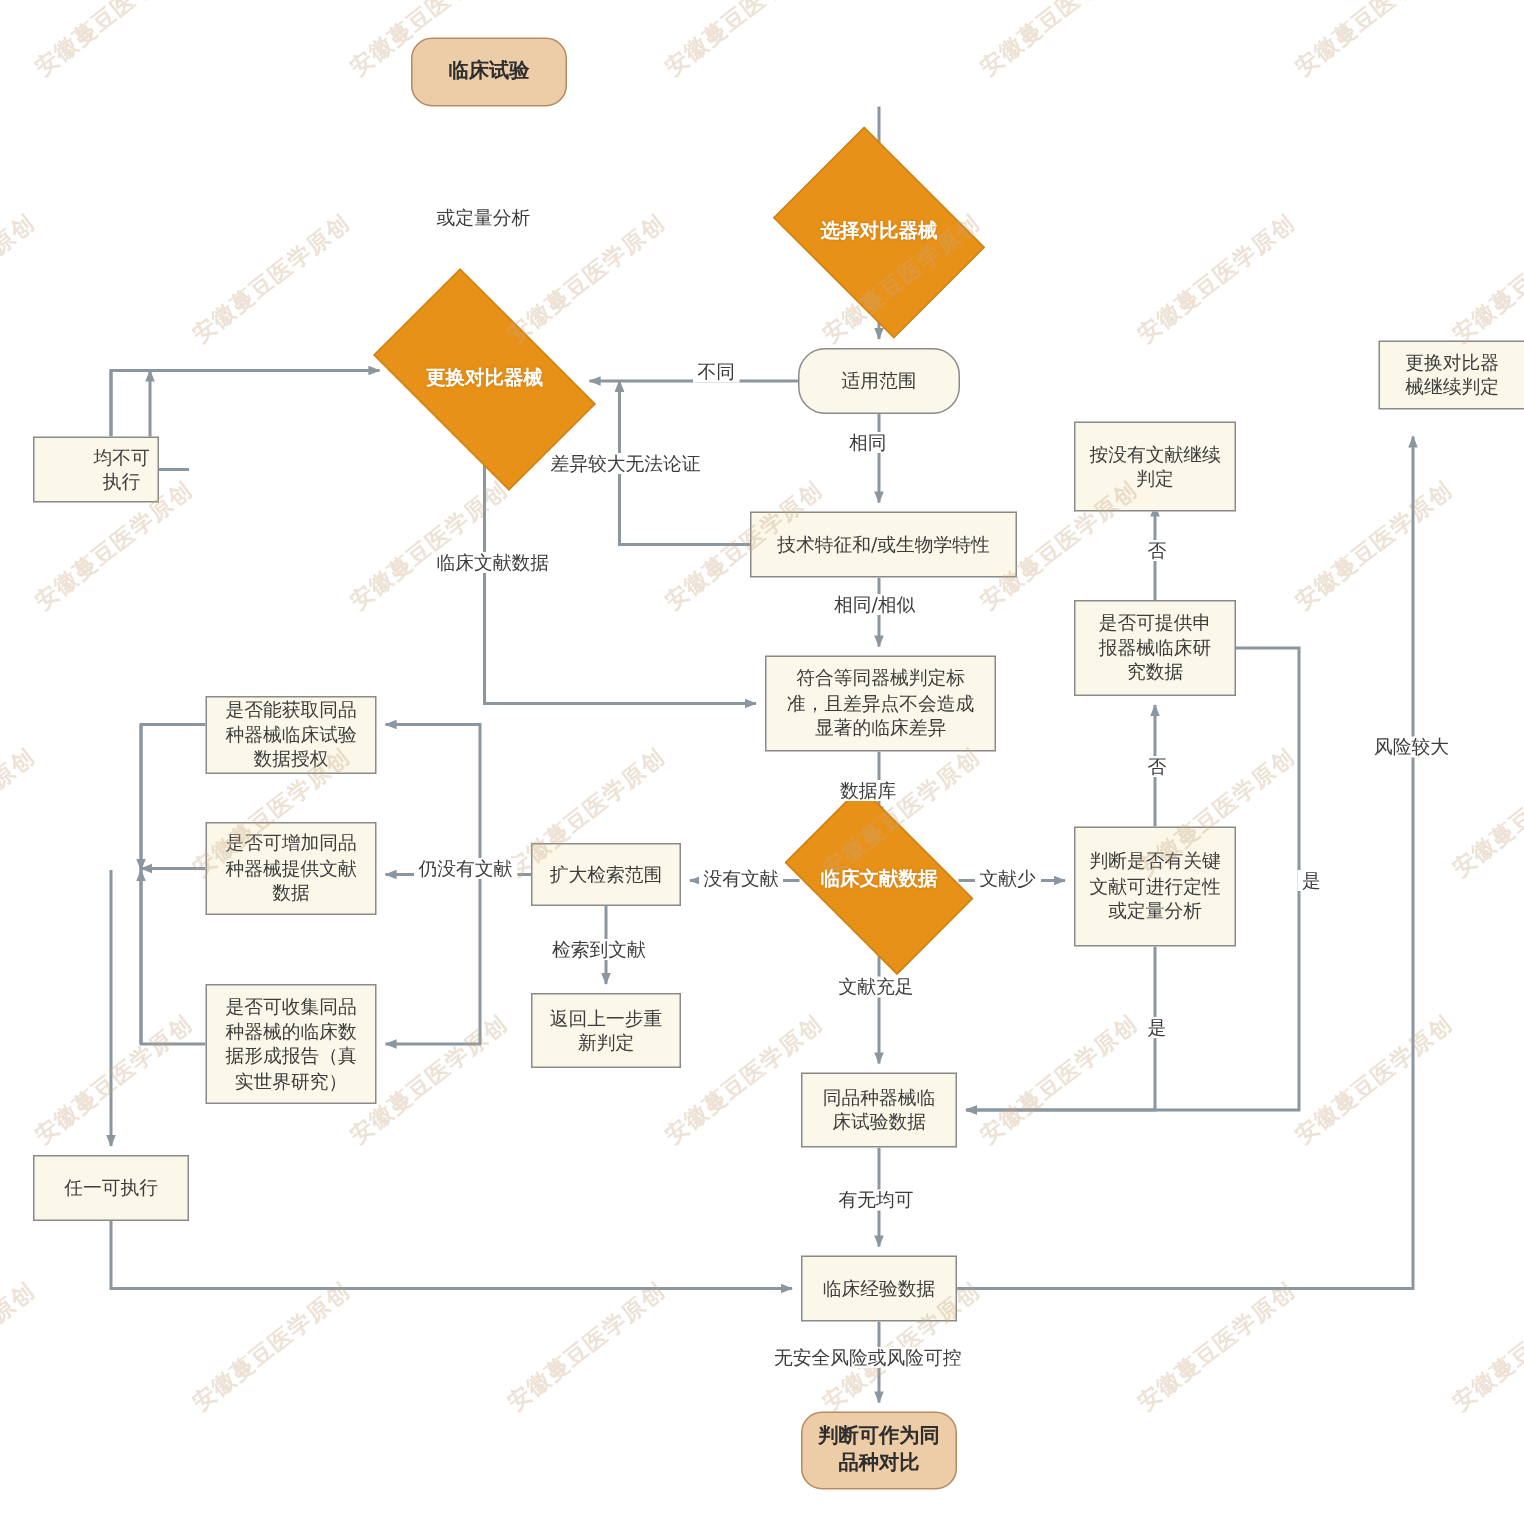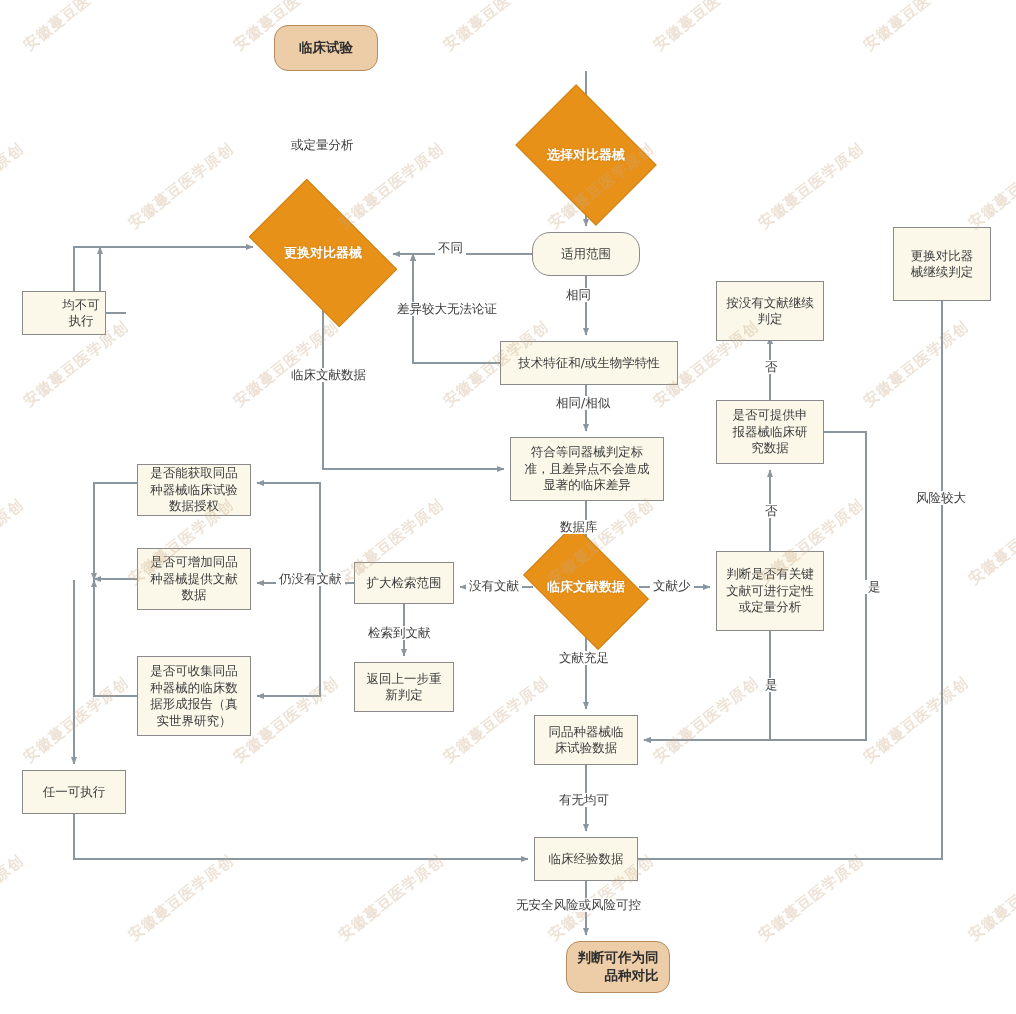--- a/index.html
+++ b/index.html
@@ -204,21 +204,21 @@
       <path d="M94,483 L94,696"></path>
     </g>
   </svg>
 
   <div id="nodes">
       <div class="node terminal" style="left: 274px; top: 25px; width: 104px; height: 46px;"><span>临床试验</span></div>
       <div class="node diamond" style="left: 529px; top: 112px; width: 114px; height: 86px;"><div class="dmshape"></div><span class="dmtext">选择对比器械</span></div>
       <div class="node diamond" style="left: 259px; top: 212px; width: 128px; height: 82px;"><div class="dmshape"></div><span class="dmtext">更换对比器械</span></div>
       <div class="node rect" style="left: 532px; top: 232px; width: 108px; height: 44px; border-radius: 18px;"><span>适用范围</span></div>
       <div class="node rect" style="left: 22px; top: 291px; width: 84px; height: 44px; padding-left: 38px;"><span>均不可执行</span></div>
-      <div class="node rect" style="left: 893px; top: 227px; width: 98px; height: 74px;"><span>更换对比器
+      <div class="node rect" style="left: 919px; top: 227px; width: 98px; height: 46px;"><span>更换对比器
 械继续判定</span></div>
       <div class="node rect" style="left: 716px; top: 281px; width: 108px; height: 60px;"><span>按没有文献继续
 判定</span></div>
       <div class="node rect" style="left: 500px; top: 341px; width: 178px; height: 44px;"><span>技术特征和/或生物学特性</span></div>
       <div class="node rect" style="left: 716px; top: 400px; width: 108px; height: 64px;"><span>是否可提供申
 报器械临床研
 究数据</span></div>
       <div class="node rect" style="left: 510px; top: 437px; width: 154px; height: 64px;"><span>符合等同器械判定标
 准，且差异点不会造成
 显著的临床差异</span></div>
@@ -236,29 +236,29 @@
       <div class="node rect" style="left: 137px; top: 656px; width: 114px; height: 80px;"><span>是否可收集同品
 种器械的临床数
 据形成报告（真
 实世界研究）</span></div>
       <div class="node rect" style="left: 354px; top: 662px; width: 100px; height: 50px;"><span>返回上一步重
 新判定</span></div>
       <div class="node rect" style="left: 534px; top: 715px; width: 104px; height: 50px;"><span>同品种器械临
 床试验数据</span></div>
       <div class="node rect" style="left: 22px; top: 770px; width: 104px; height: 44px;"><span>任一可执行</span></div>
       <div class="node rect" style="left: 534px; top: 837px; width: 104px; height: 44px;"><span>临床经验数据</span></div>
-      <div class="node terminal" style="left: 566px; top: 941px; width: 104px; height: 52px; text-align: right;"><span>判断可作为同
+      <div class="node terminal" style="left: 534px; top: 941px; width: 104px; height: 52px;"><span>判断可作为同
 品种对比</span></div>
     </div>
 
   <div id="labels" style="position:absolute;inset:0;z-index:6;">
       <span class="elabel" style="left: 288px; top: 138px;">或定量分析</span>
-      <span class="elabel" style="left: 435px; top: 241px;">不同</span>
+      <span class="elabel" style="left: 462px; top: 241px;">不同</span>
       <span class="elabel" style="left: 563px; top: 288px;">相同</span>
-      <span class="elabel" style="left: 394px; top: 302px;">差异较大无法论证</span>
+      <span class="elabel" style="left: 364px; top: 302px;">差异较大无法论证</span>
       <span class="elabel" style="left: 288px; top: 368px;">临床文献数据</span>
       <span class="elabel" style="left: 762px; top: 360px;">否</span>
       <span class="elabel" style="left: 553px; top: 396px;">相同/相似</span>
       <span class="elabel" style="left: 762px; top: 504px;">否</span>
       <span class="elabel" style="left: 557px; top: 520px;">数据库</span>
       <span class="elabel" style="left: 276px; top: 572px;">仍没有文献</span>
       <span class="elabel" style="left: 466px; top: 579px;">没有文献</span>
       <span class="elabel" style="left: 650px; top: 579px;">文献少</span>
       <span class="elabel" style="left: 913px; top: 491px;">风险较大</span>
       <span class="elabel" style="left: 865px; top: 580px;">是</span>

